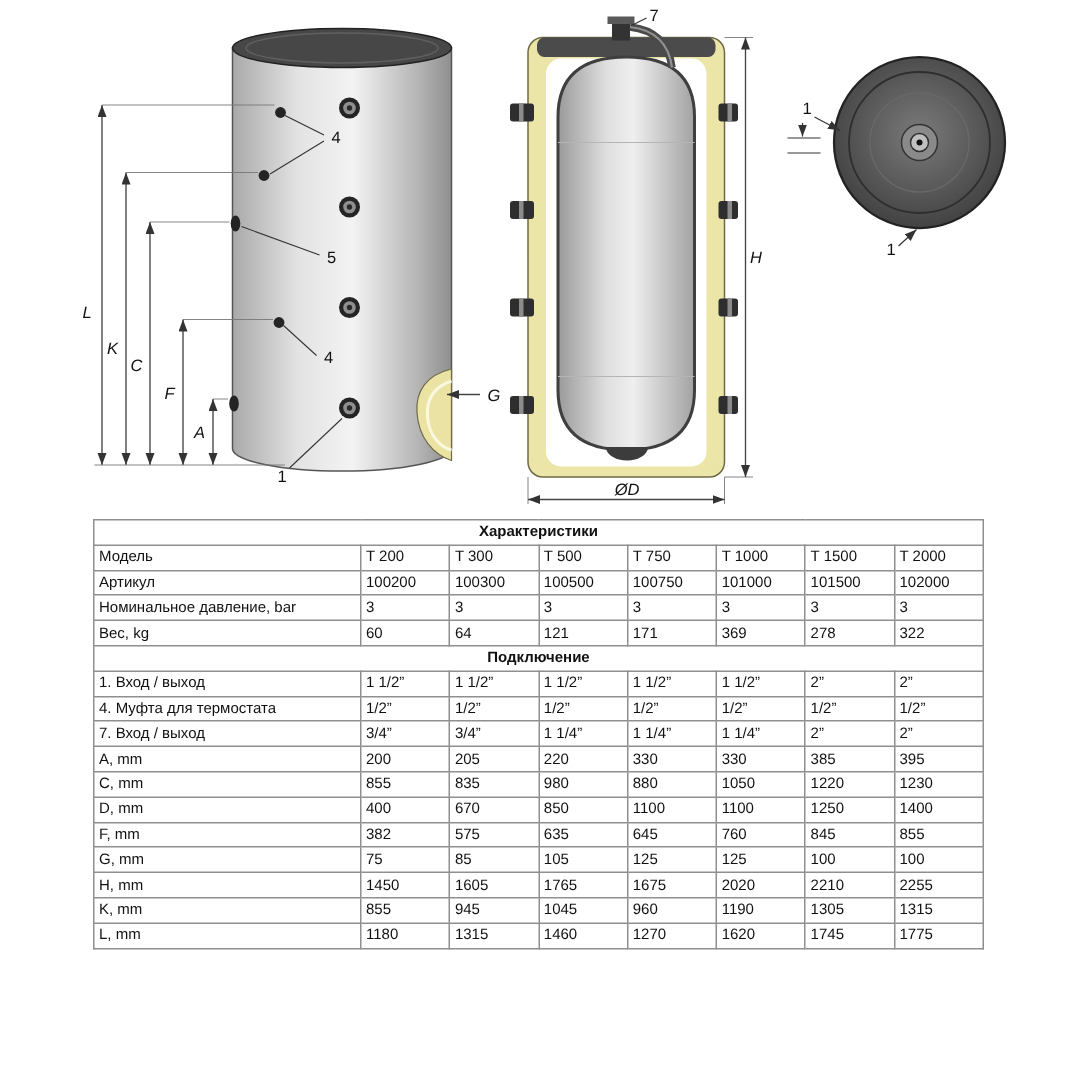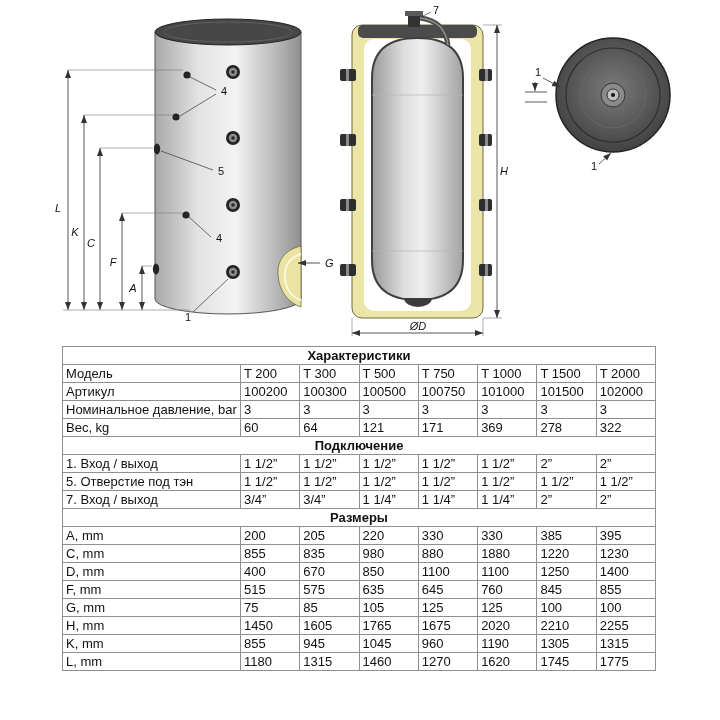--- a/index.html
+++ b/index.html
@@ -10,21 +10,21 @@
   .diagrams { position:absolute; top:0; left:0; width:720px; height:344px; }
   .diagrams svg { position:absolute; }
   #side-view    { left:30px;  top:3px; }
   #section-view { left:338px; top:3px; }
   #top-view     { left:523px; top:18px; }
 
   svg text { font-family:"Liberation Sans", sans-serif; font-size:11px; fill:#111; }
   .dimtext { font-style:italic; }
 
   .table-wrap { position:absolute; left:62px; top:346px; width:596px; }
-  table.spec { border-collapse:collapse; width:594px; table-layout:fixed; font-size:13px; }
+  table.spec { border-collapse:collapse; width:594px; table-layout:fixed; font-size:10px; }
   table.spec td {
     border:1px solid #8f8f8f; padding:1px 3px; height:13.8px;
     overflow:hidden; white-space:nowrap; vertical-align:middle;
   }
   tr.section-row td { text-align:center; font-weight:bold; }
   td.label-cell { font-weight:normal; }
   td.bold { font-weight:normal; }
 </style>
 </head>
 <body>
@@ -308,75 +308,72 @@
           <td class="label-cell">1. Вход / выход</td>
           <td>1 1/2”</td>
           <td>1 1/2”</td>
           <td>1 1/2”</td>
           <td>1 1/2”</td>
           <td>1 1/2”</td>
           <td>2”</td>
           <td>2”</td>
         </tr>
         <tr>
-          <td class="label-cell">5. Отверстие под тэн</td>
-          <td>1 1/2”</td>
-          <td>1 1/2”</td>
-          <td>1 1/2”</td>
-          <td>1 1/2”</td>
-          <td>1 1/2”</td>
-          <td>1 1/2”</td>
-          <td>1 1/2”</td>
+          <td class="label-cell">4. Муфта для термостата</td>
+          <td>1/2”</td>
+          <td>1/2”</td>
+          <td>1/2”</td>
+          <td>1/2”</td>
+          <td>1/2”</td>
+          <td>1/2”</td>
+          <td>1/2”</td>
         </tr>
         <tr>
           <td class="label-cell">7. Вход / выход</td>
           <td>3/4”</td>
           <td>3/4”</td>
           <td>1 1/4”</td>
           <td>1 1/4”</td>
           <td>1 1/4”</td>
           <td>2”</td>
           <td>2”</td>
         </tr>
-        <tr class="section-row">
-          <td colspan="8">Размеры</td>
-        </tr>
         <tr>
           <td class="label-cell">A, mm</td>
           <td>200</td>
           <td>205</td>
           <td>220</td>
           <td>330</td>
           <td>330</td>
           <td>385</td>
           <td>395</td>
         </tr>
         <tr>
           <td class="label-cell">C, mm</td>
           <td>855</td>
           <td>835</td>
           <td>980</td>
           <td>880</td>
-          <td>1880</td>
+          <td>1050</td>
           <td>1220</td>
           <td>1230</td>
         </tr>
         <tr>
           <td class="label-cell">D, mm</td>
           <td>400</td>
           <td>670</td>
           <td>850</td>
           <td>1100</td>
           <td>1100</td>
           <td>1250</td>
           <td>1400</td>
         </tr>
         <tr>
           <td class="label-cell">F, mm</td>
-          <td>515</td>
+          <td>382</td>
           <td>575</td>
           <td>635</td>
           <td>645</td>
           <td>760</td>
           <td>845</td>
           <td>855</td>
         </tr>
         <tr>
           <td class="label-cell">G, mm</td>
           <td>75</td>

